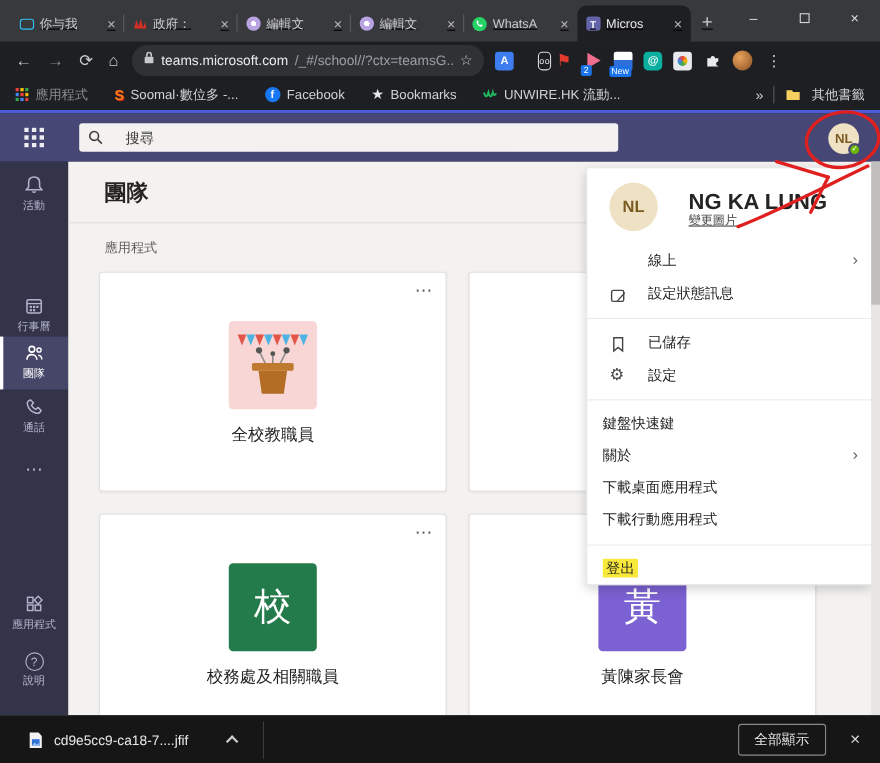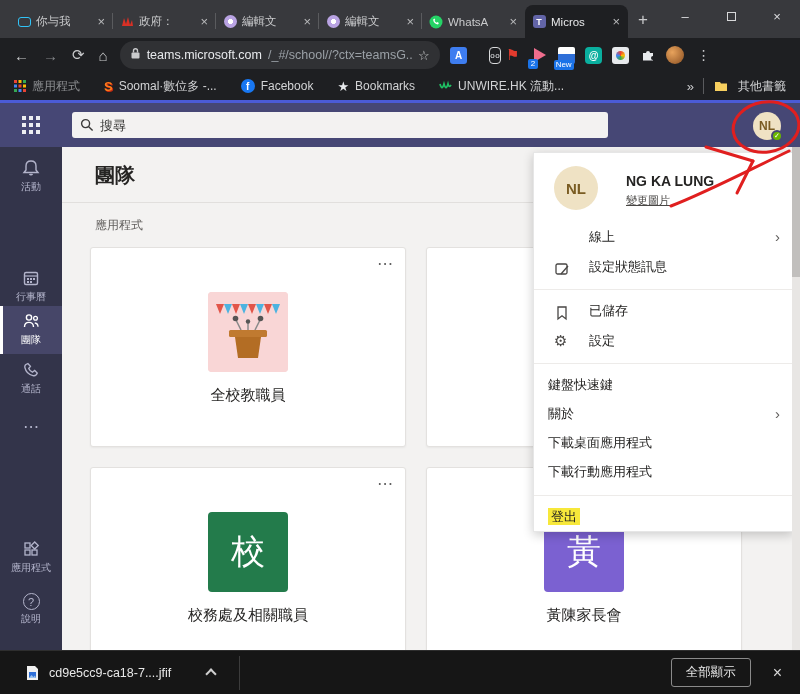--- a/index.html
+++ b/index.html
@@ -1,21 +1,21 @@
 <!DOCTYPE html>
 <html><head>
 <meta charset="utf-8">
 <style>
   *{margin:0;padding:0;box-sizing:border-box;}
   html,body{width:800px;height:694px;}
   body{font-family:"Liberation Sans","DejaVu Sans",sans-serif;background:#000;overflow:hidden;}
   .page{position:relative;width:800px;height:694px;background:#1e1f22;overflow:hidden;}
 
   
-  .tabstrip{position:absolute;left:0;top:0;width:800px;height:38px;background:#38393d;display:flex;align-items:flex-end;padding-left:10px;}
+  .tabstrip{position:absolute;left:0;top:0;width:800px;height:38px;background:#38393d;display:flex;align-items:flex-end;padding-left:10px;text-decoration:underline;}
   .tab{width:103px;height:33px;display:flex;align-items:center;gap:5px;padding:0 7px;font-size:11.5px;color:#c9cacc;position:relative;border-radius:8px 8px 0 0;cursor:default;}
   .tab.sep::before{content:"";position:absolute;left:-1px;top:8px;width:1px;height:16px;background:#5a5b5e;}
   .tab.active{background:#1e1f22;color:#e7e8ea;}
   .tlabel{flex:1;white-space:nowrap;overflow:hidden;}
   .tclose{font-size:13px;color:#b9babc;padding:0 1px;}
   .newtab{font-size:17px;color:#c9cacc;margin:0 0 8px 10px;}
   .wc{position:absolute;right:0;top:0;height:32px;display:flex;align-items:center;}
   .wcb{width:46px;text-align:center;color:#dcdde0;font-size:13px;display:flex;align-items:center;justify-content:center;height:32px;}
   .wc-box{width:9px;height:9px;border:1.2px solid #d7d8da;display:inline-block;}
   .fav{width:14px;height:14px;flex:none;display:flex;align-items:center;justify-content:center;position:relative;}
@@ -55,21 +55,21 @@
   .bm-soomal{color:#ff7a1a;font-weight:bold;font-size:13px;text-shadow:1px 1px 0 #c92a12;}
   .bm-right{margin-left:auto;display:flex;align-items:center;gap:10px;}
   .bm-chev{color:#c9cacc;font-size:13px;letter-spacing:-1px;}
   .bm-sep{width:1px;height:16px;background:#5a5b5e;}
 
   .focusline{position:absolute;left:0;top:100px;width:800px;height:3px;background:#4b5bd6;}
 
   
   .teamsbar{position:absolute;left:0;top:103px;width:800px;height:44px;background:#464775;}
   .waffle{position:absolute;left:22px;top:13px;}
-  .tsearch{position:absolute;left:72px;top:9px;width:536px;height:26px;background:#f3f2f1;border-radius:3px;display:flex;align-items:center;padding:0 8px;gap:6px;}
+  .tsearch{position:absolute;left:72px;top:9px;width:490px;height:26px;background:#f3f2f1;border-radius:3px;display:flex;align-items:center;padding:0 8px;gap:20px;}
   .tsearch input{flex:1;border:none;outline:none;background:transparent;font:13px "Liberation Sans","DejaVu Sans",sans-serif;color:#252423;}
   .tsearch input::placeholder{color:#3b3a39;opacity:1;}
   .tavatar{position:absolute;right:19px;top:9px;width:28px;height:28px;border-radius:50%;background:#efe2c4;color:#7a5c22;font-size:12px;font-weight:bold;display:flex;align-items:center;justify-content:center;}
   .tbadge{position:absolute;right:-2px;bottom:-2px;width:12px;height:12px;border-radius:50%;background:#6bb700;border:2px solid #464775;color:#fff;font-size:7px;line-height:8px;text-align:center;}
 
   
   .rail{position:absolute;left:0;top:147px;width:62px;height:503px;background:#33344a;}
   .ritem{position:absolute;left:0;width:62px;text-align:center;color:#b3b4cb;font-size:10px;}
   .ritem .rlabel{display:block;margin-top:2px;}
   .ritem svg{display:block;margin:0 auto;}
@@ -86,21 +86,21 @@
   .card{position:absolute;width:316px;height:200px;background:#fff;border:1px solid #e3e1df;border-radius:3px;box-shadow:0 1px 2px rgba(0,0,0,.05);}
   .cmore{position:absolute;top:6px;right:12px;color:#616161;font-size:16px;}
   .cicon{width:80px;height:80px;margin:44px auto 0;border-radius:4px;display:flex;align-items:center;justify-content:center;font-size:34px;color:#fff;}
   .cicon.green{background:#237b4b;}
   .cicon.purple{background:#7b61d1;}
   .cname{text-align:center;margin-top:14px;font-size:15px;color:#252423;}
 
   
   .menu{position:absolute;left:533px;top:152px;width:260px;height:380px;background:#fff;border:1px solid #e6e6e6;box-shadow:0 3px 10px rgba(0,0,0,.2);z-index:20;font-size:13px;color:#252423;}
   .mavatar{position:absolute;left:20px;top:13px;width:44px;height:44px;border-radius:50%;background:#efe2c4;color:#7a5c22;font-size:15px;font-weight:bold;display:flex;align-items:center;justify-content:center;}
-  .mname{position:absolute;left:92px;top:20px;font-size:14px;font-weight:bold;}
+  .mname{position:absolute;left:92px;top:20px;font-size:20px;font-weight:bold;}
   .mlink{position:absolute;left:92px;top:40px;font-size:11px;color:#484644;text-decoration:underline;}
   .mrow{position:absolute;left:0;width:258px;height:28px;line-height:28px;}
   .mrow .txt{position:absolute;left:55px;}
   .mrow .txtplain{position:absolute;left:14px;}
   .mrow .ricn{position:absolute;left:20px;top:6px;}
   .mrow .chev{position:absolute;right:12px;color:#605e5c;font-size:15px;}
   .mdiv{position:absolute;left:0;width:258px;height:1px;background:#edebe9;}
   .dot10{width:10px;height:10px;border-radius:50%;background:#6bb700;margin-top:3px;}
   .hl{background:#f7e83a;padding:1px 3px;}
   .gearch{font-size:15px;color:#484644;line-height:16px;}

